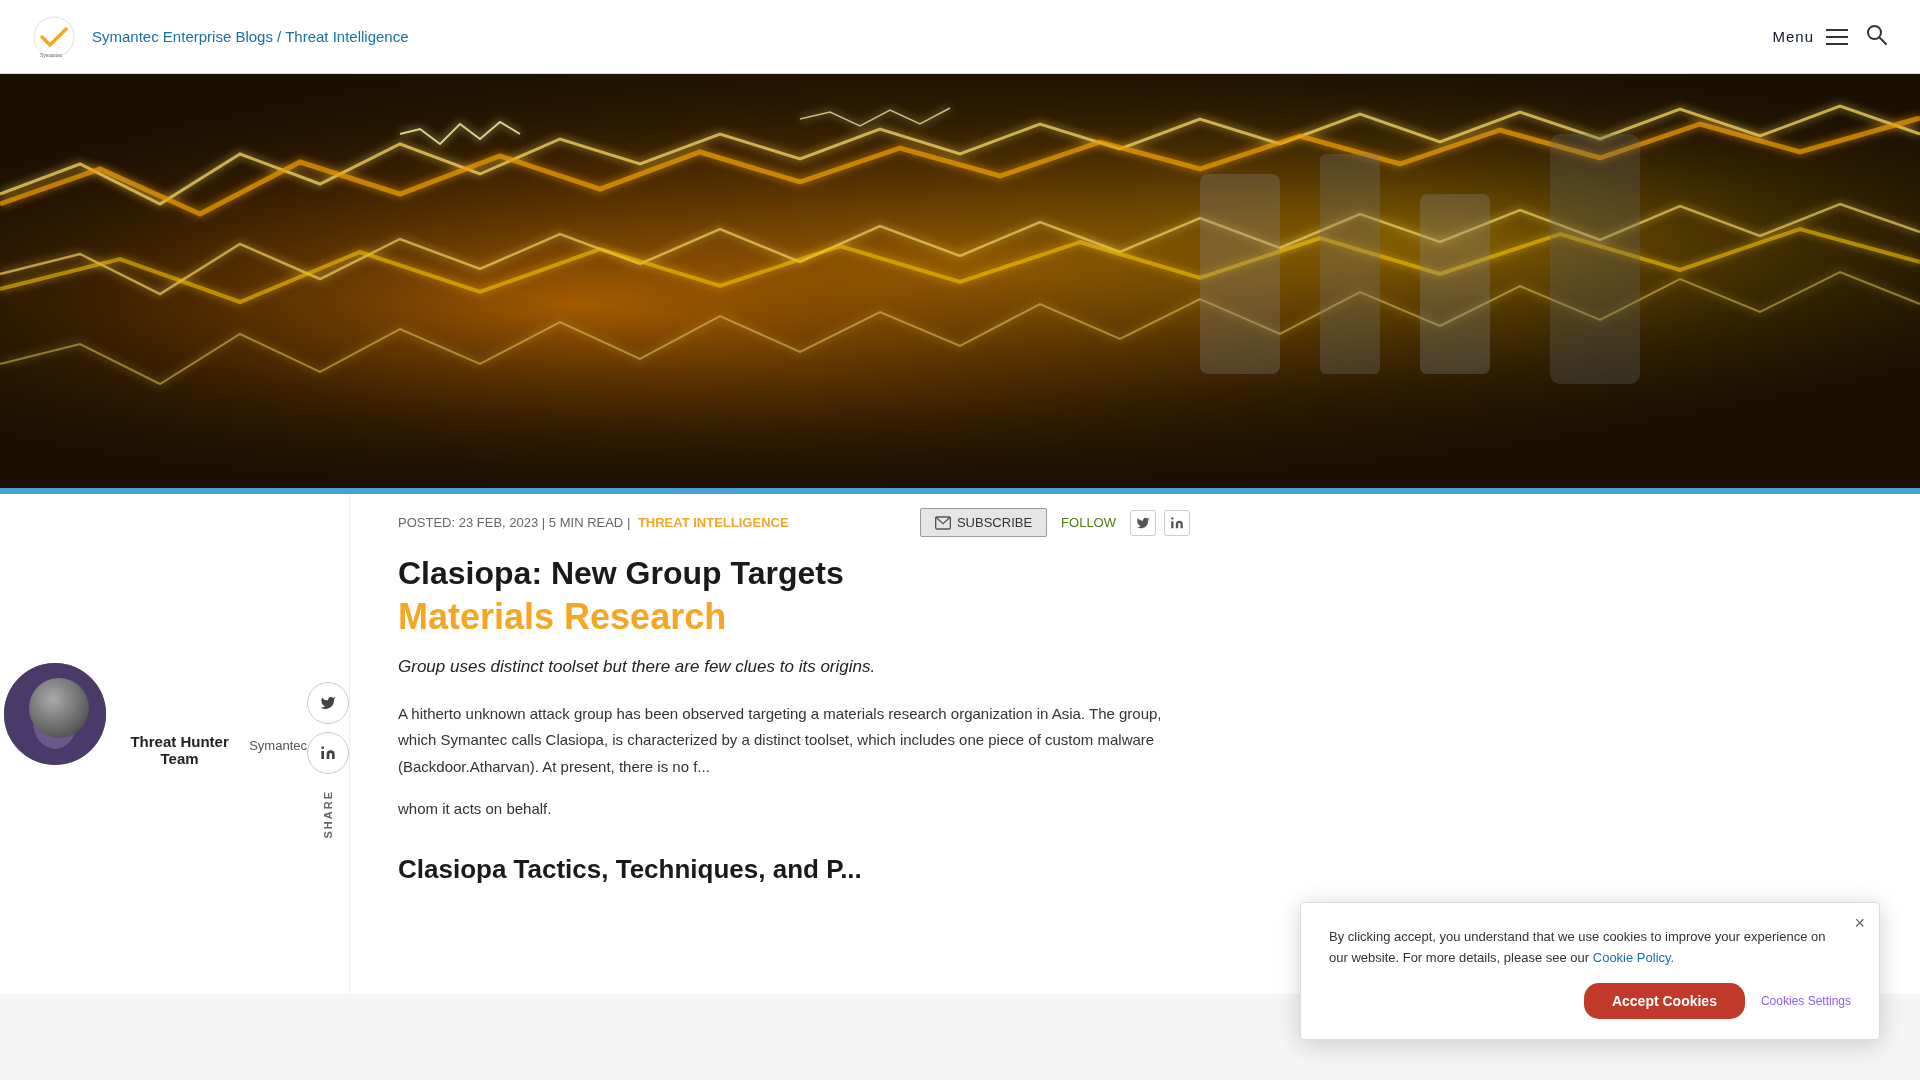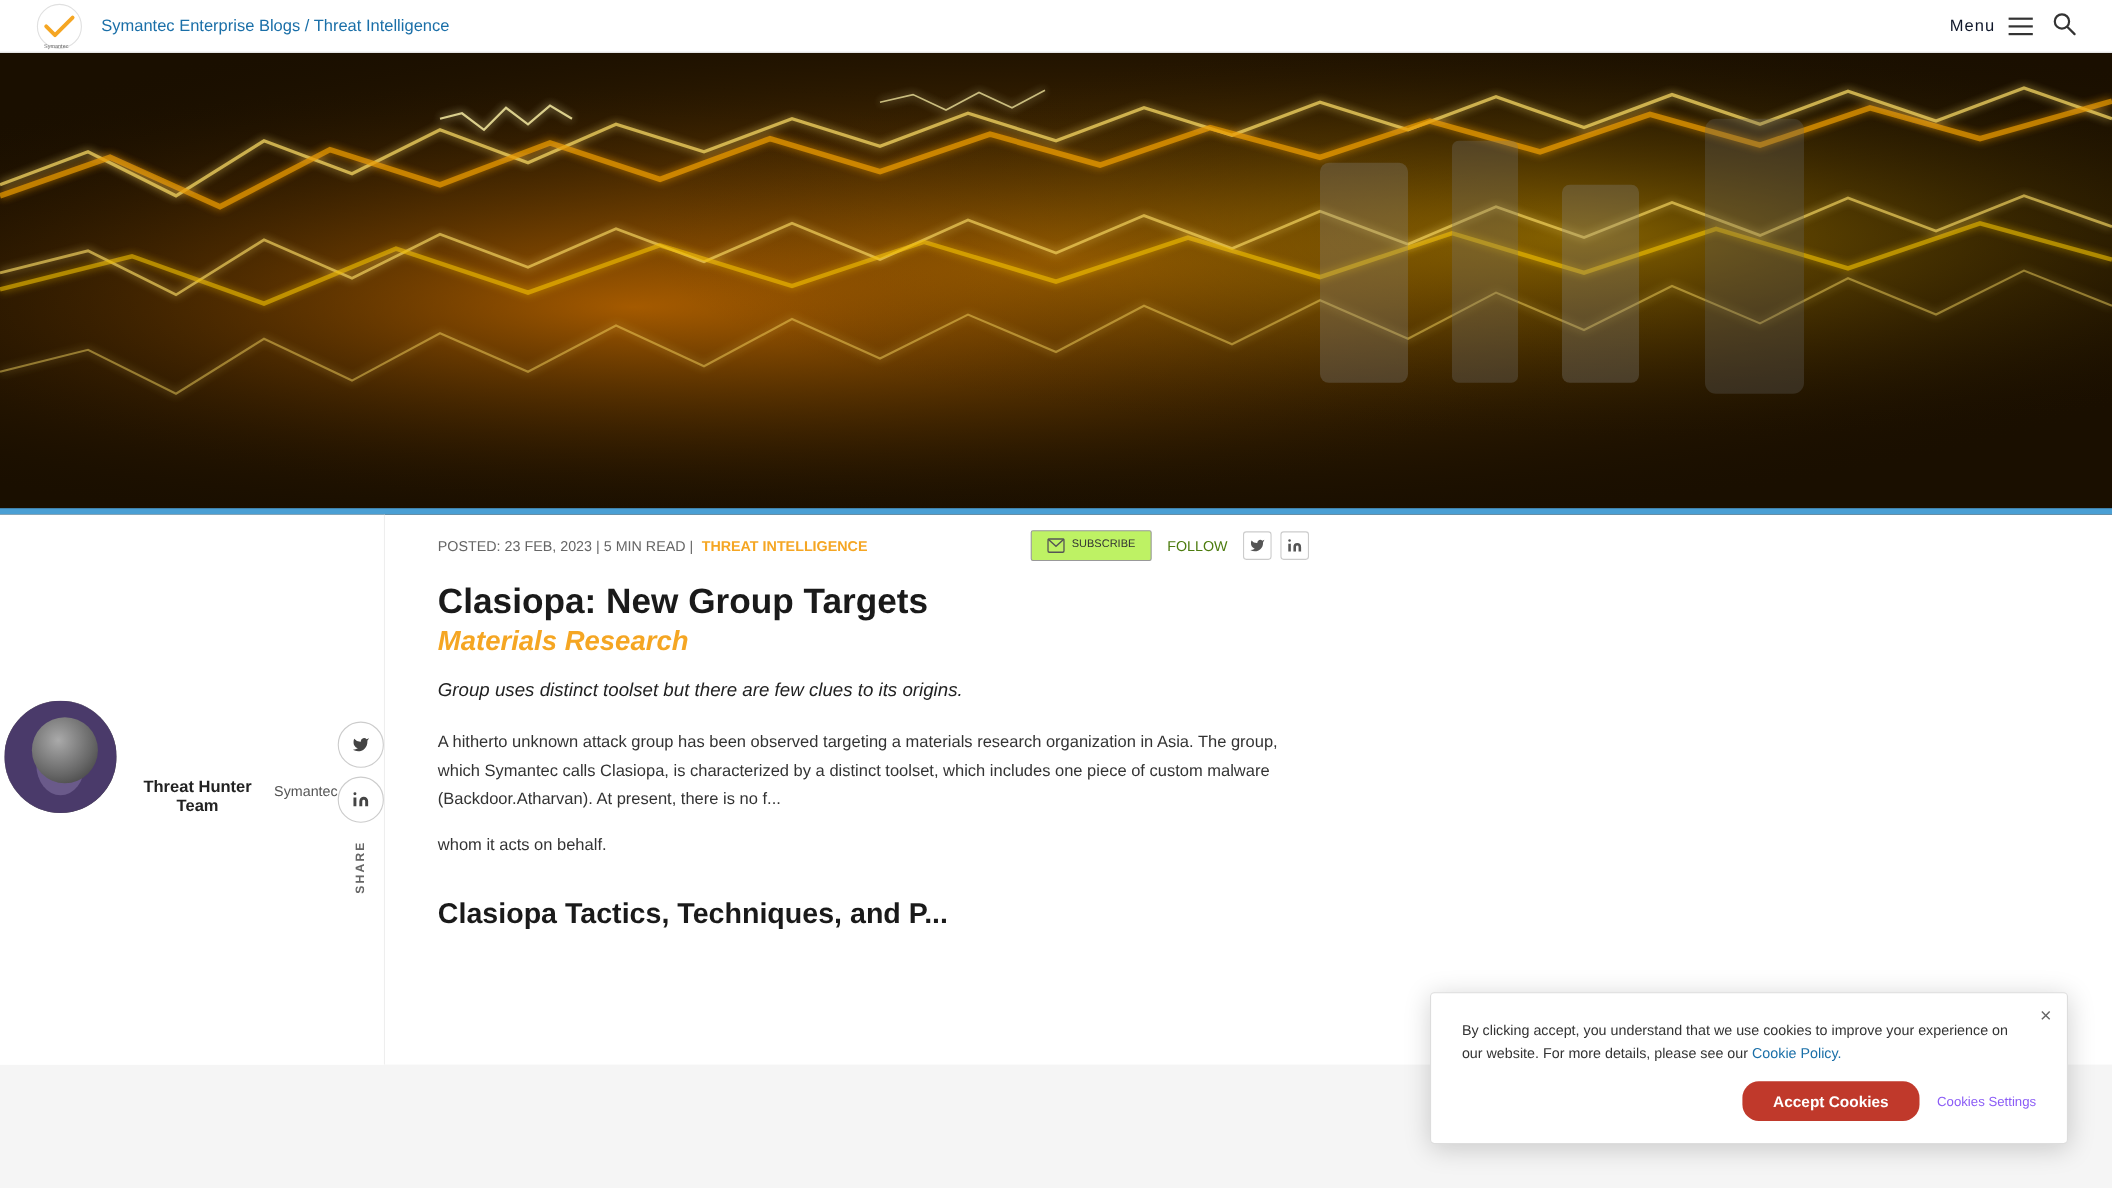--- a/index.html
+++ b/index.html
@@ -5,21 +5,21 @@
     * { margin: 0; padding: 0; box-sizing: border-box; }
     body { font-family: Arial, Helvetica, sans-serif; background: #f5f5f5; color: #222; overflow-x: hidden; }
 
     
     .header {
       display: flex;
       align-items: center;
       justify-content: space-between;
       background: #fff;
       padding: 0 32px;
-      height: 48px;
+      height: 74px;
       border-bottom: 1px solid #e0e0e0;
       position: relative;
       z-index: 10;
     }
     .header-left {
       display: flex;
       align-items: center;
       gap: 16px;
     }
     .logo-container {
@@ -219,29 +219,29 @@
       margin-left: 4px;
     }
     .subscribe-follow {
       display: flex;
       align-items: center;
       gap: 14px;
       margin-left: auto;
     }
     .subscribe-btn {
       display: flex;
-      align-items: flex-start;
+      align-items: flex-end;
       gap: 6px;
       border: 1.5px solid #999;
       border-radius: 2px;
       padding: 6px 14px;
-      font-size: 10px;
+      font-size: 13px;
       color: #333;
       cursor: pointer;
-      background: #bef264;
+      background: #e5e5e5;
       font-weight: 500;
     }
     .follow-label {
       font-size: 13px;
       color: #4d7c0f;
       font-weight: 500;
     }
     .follow-icons {
       display: flex;
       gap: 8px;
@@ -261,24 +261,23 @@
     }
 
     .post-title {
       font-size: 32px;
       font-weight: 900;
       color: #1a1a1a;
       line-height: 1.15;
       margin-bottom: 4px;
     }
     .post-title-accent {
-      font-size: 25px;
+      font-size: 36px;
       font-weight: 900;
       color: #f5a623;
-      font-style: italic;
       line-height: 1.15;
       margin-bottom: 20px;
     }
     .post-subtitle {
       font-size: 17px;
       color: #222;
       margin-bottom: 24px;
       font-style: italic;
     }
     .post-body {

